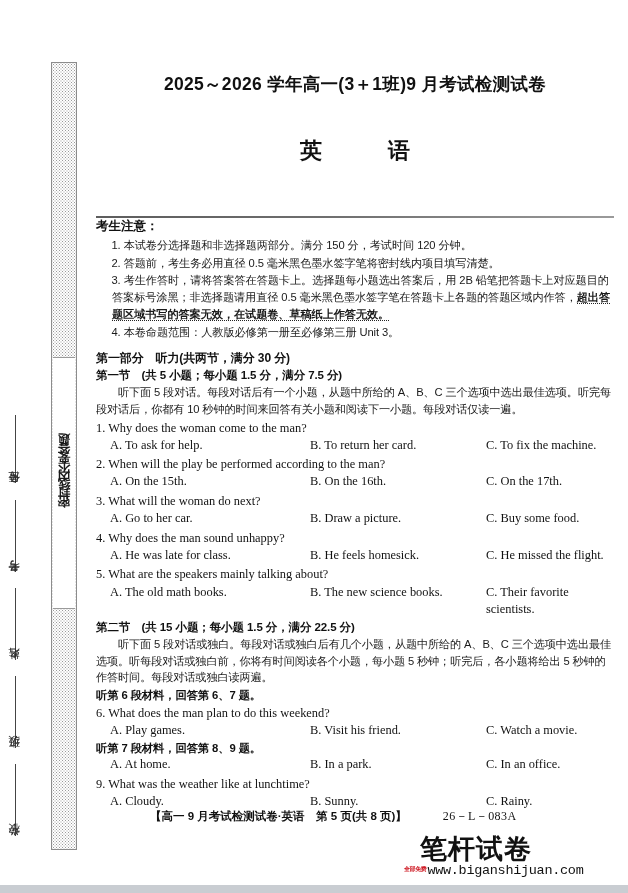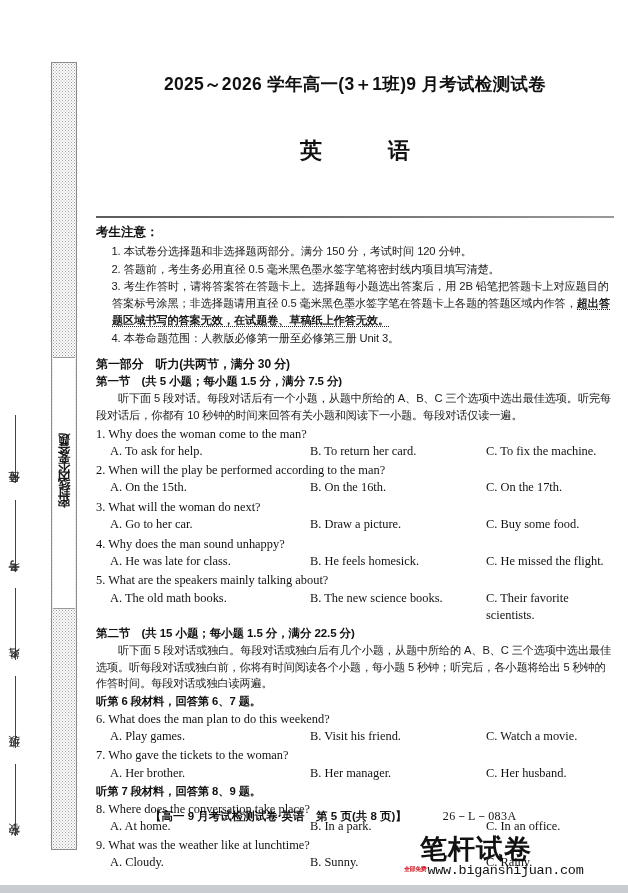--- a/index.html
+++ b/index.html
@@ -135,21 +135,20 @@
     height: 2.4px;
     background: linear-gradient(to right, #5d5d5d 0%, #6f6f6f 45%, #9a9a9a 100%);
     border: 0;
   }
 
   
   .notice-heading {
     font-family: Liberation Mono, monospace;
     font-weight: bold;
     font-size: 12.5px;
-    margin-top: 6px;
     color: #111;
   }
   .notice-list {
     margin: 2px 0 0 0;
     padding: 0;
     list-style: none;
   }
   .notice-list li {
     font-family: "Liberation Sans", "DejaVu Sans", sans-serif;
     font-size: 11.2px;
@@ -393,33 +392,24 @@
 
   <div>
     <div class="q-stem">6. What does the man plan to do this weekend?</div>
     <div class="q-options">
       <span class="opt-a">A. Play games.</span>
       <span class="opt-b">B. Visit his friend.</span>
       <span class="opt-c">C. Watch a movie.</span>
     </div>
   </div>
 
-  <div>
-    <div class="q-stem">7. Who gave the tickets to the woman?</div>
-    <div class="q-options">
-      <span class="opt-a">A. Her brother.</span>
-      <span class="opt-b">B. Her manager.</span>
-      <span class="opt-c">C. Her husband.</span>
-    </div>
-  </div>
 
   <div class="audio-cue">听第 7 段材料，回答第 8、9 题。</div>
 
   <div>
-    <div class="q-stem">8. Where does the conversation take place?</div>
     <div class="q-options">
       <span class="opt-a">A. At home.</span>
       <span class="opt-b">B. In a park.</span>
       <span class="opt-c">C. In an office.</span>
     </div>
   </div>
 
   <div>
     <div class="q-stem">9. What was the weather like at lunchtime?</div>
     <div class="q-options">

